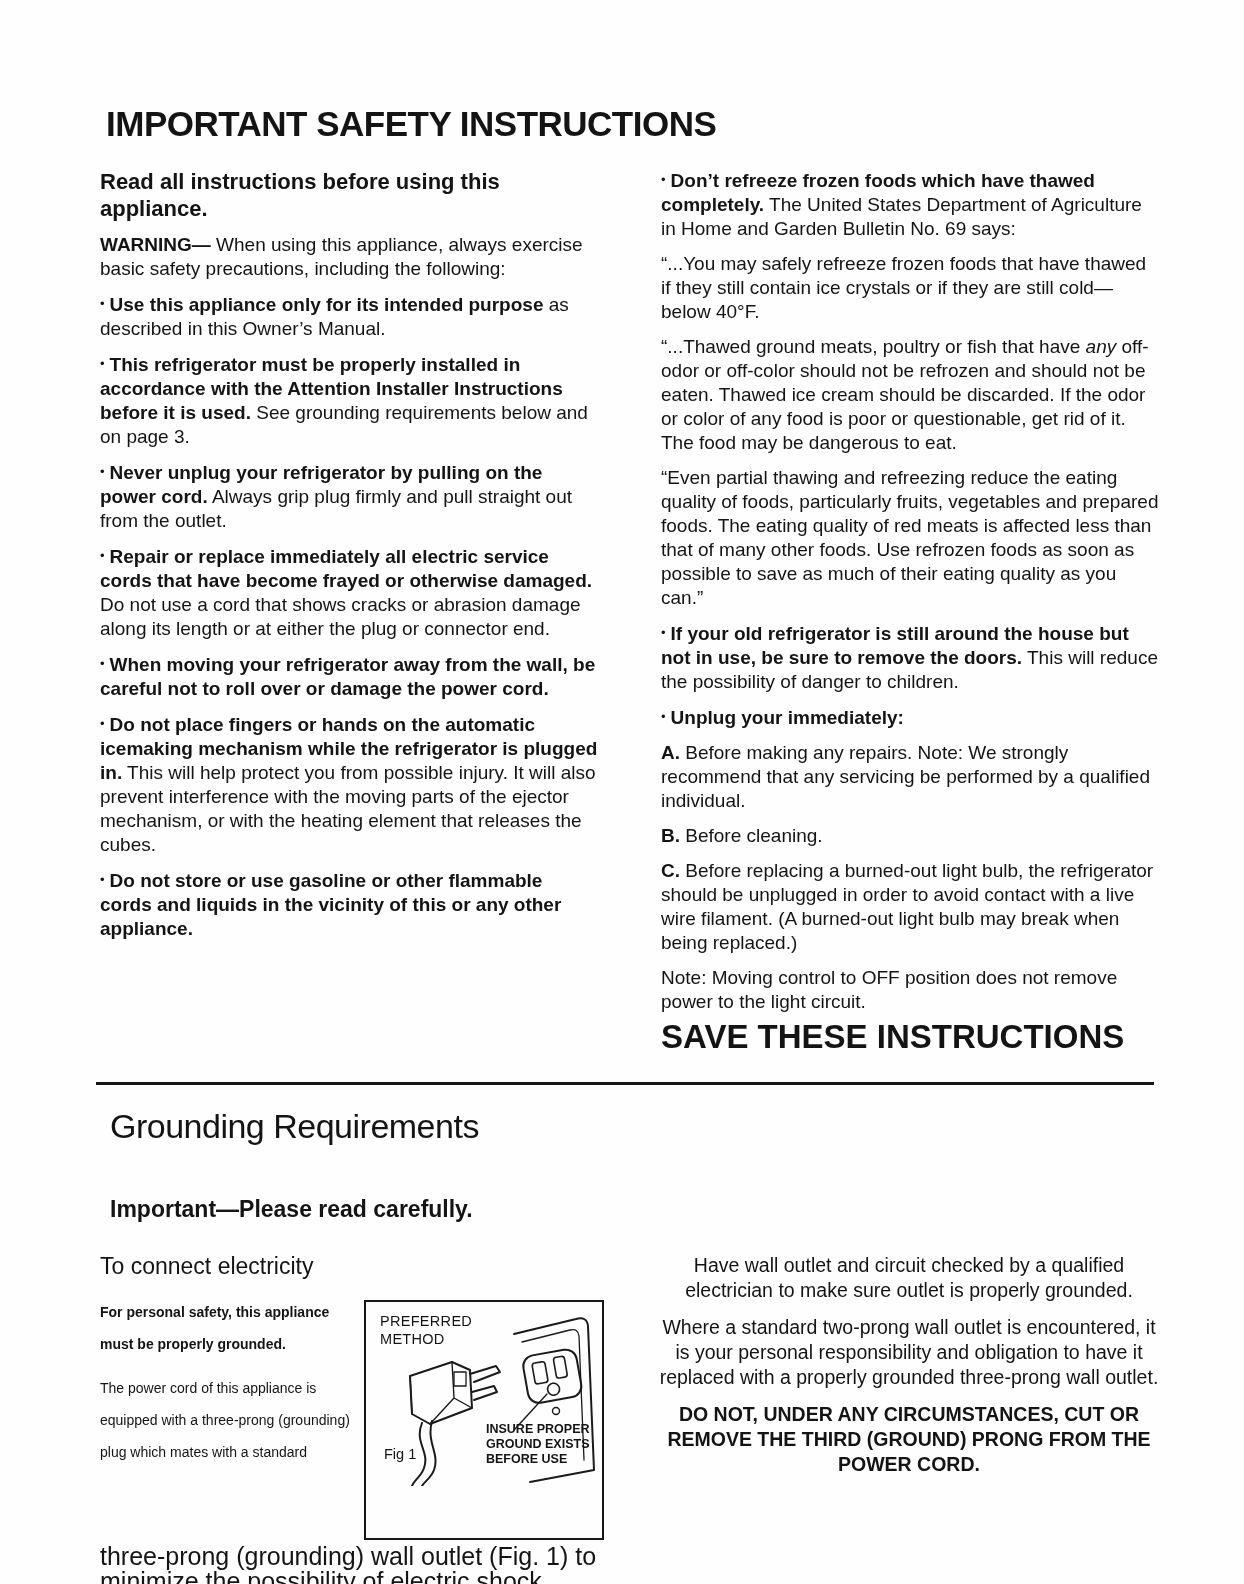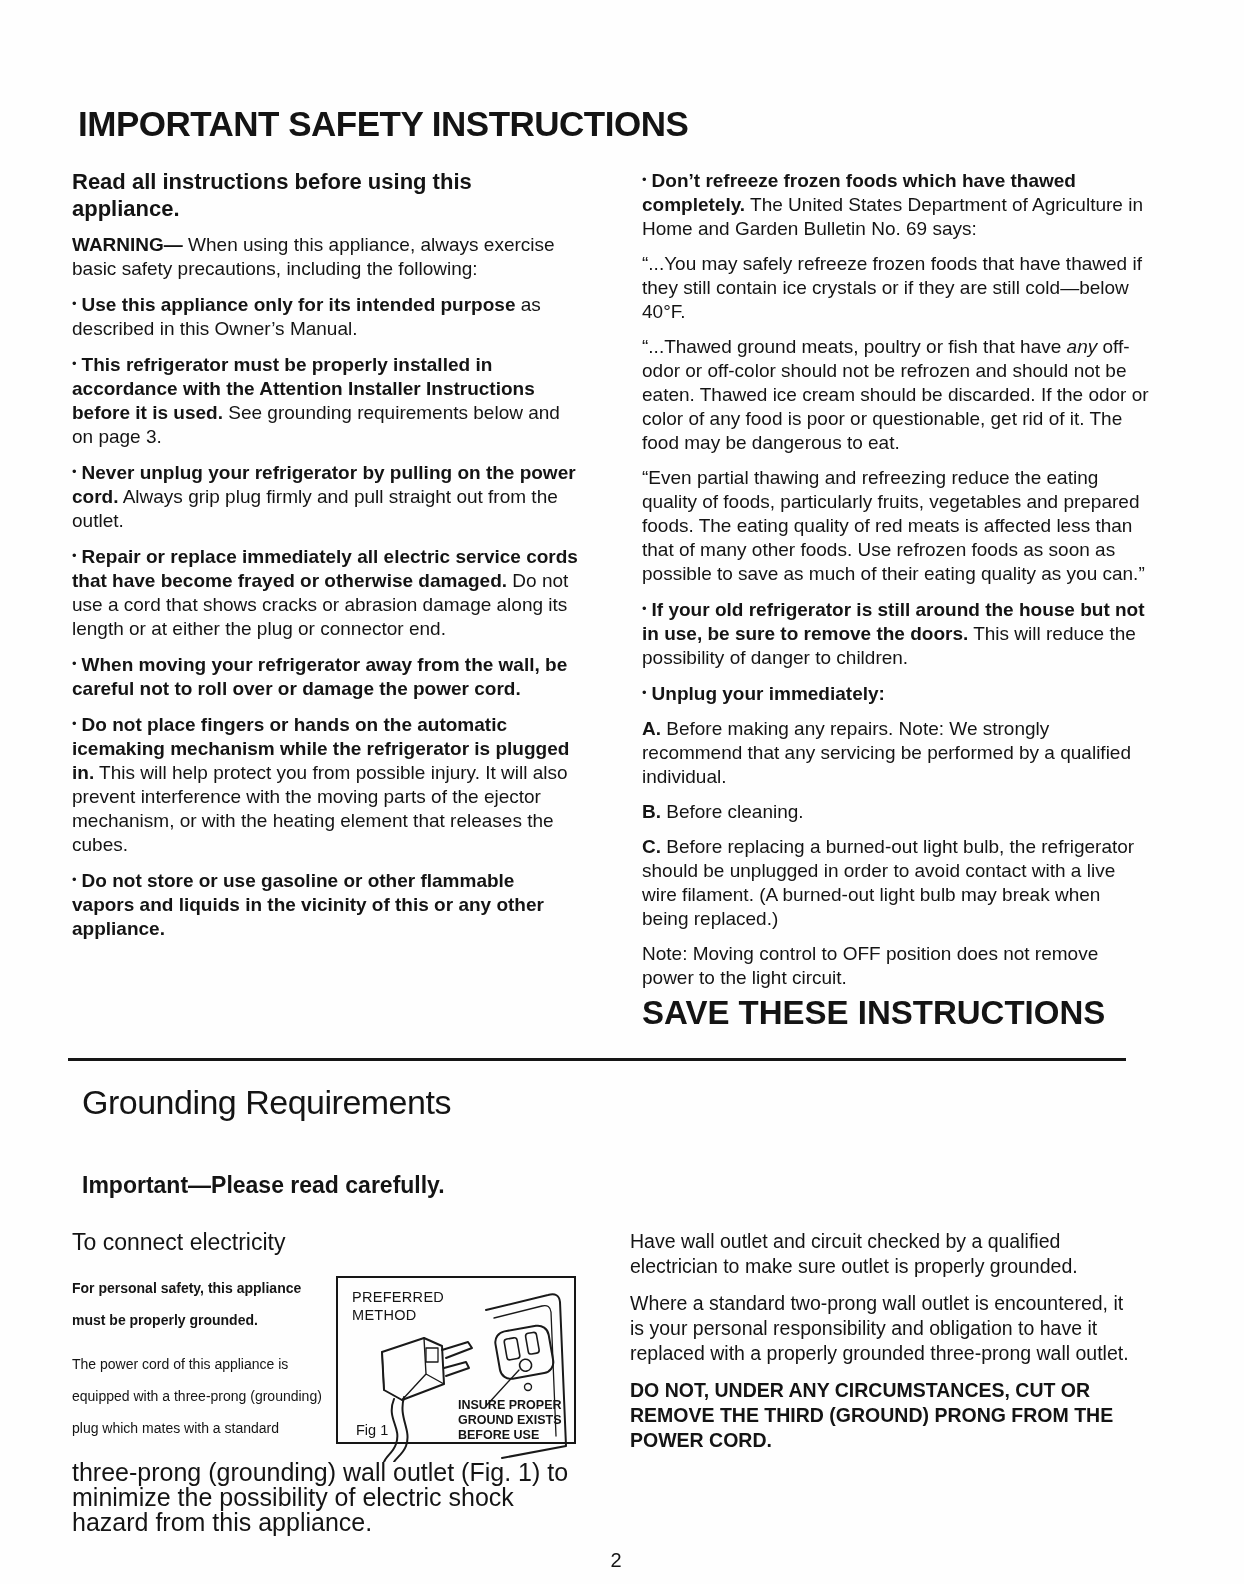--- a/index.html
+++ b/index.html
@@ -4,21 +4,21 @@
 <style>
   html,body { margin:0; padding:0; background:#e9e9e9; }
   .page {
     position:relative;
     width:1244px; height:1584px;
     margin:0 auto;
     background:#fefefe;
     color:#141414;
     font-family:"Liberation Sans", sans-serif;
     box-sizing:border-box;
-    padding:104px 84px 0 72px;
+    padding:104px 84px 0 100px;
     overflow:hidden;
   }
   .title {
     font-size:35px; font-weight:700; letter-spacing:-0.5px;
     margin:0 0 24px 6px;
   }
   .columns { display:flex; gap:62px; }
   .col { width:508px; font-size:19px; line-height:24px; }
   .col p { margin:0 0 11px 0; }
   b { font-weight:700; }
@@ -34,28 +34,28 @@
   .divider {
     border:none; border-top:3px solid #161616;
     margin:22px 0 0 -4px; width:1058px;
   }
   .grounding-header { display:flex; align-items:baseline; gap:40px; margin-top:22px;flex-direction:column; }
   .grounding-title { font-size:34px; font-weight:400; letter-spacing:-0.5px; margin:0; }
   .grounding-subtitle { font-size:23px; font-weight:700; margin:10px; }
   .grounding-cols { display:flex; gap:46px; margin-top:20px; }
   .g-left { width:512px; }
   .g-right { width:502px; font-size:19.5px; line-height:25px; }
-  .g-right p { margin:0 0 12px 0; }
+  .g-right p { margin:0 0 12px 0;text-align:center; }
   .connect-heading { font-size:23px; font-weight:400; margin:0 0 16px 0; }
   .g-row { display:flex; gap:8px; }
   .g-left-text { width:256px; font-size:14px; line-height:32px; }
   .g-left-text p { margin:0 0 12px 0; }
   .g-wide { font-size:25px; line-height:25px; margin:4px 0 0 0; width:508px; }
   .figure-box {
-    width:240px; height:168px; border:2px solid #161616;
+    width:240px; height:240px; border:2px solid #161616;
     position:relative; flex-shrink:0; box-sizing:border-box;
     background:#fefefe; margin-top:4px;
   }
   .fig-method {
     position:absolute; left:14px; top:10px; width:95px;
     font-size:14.5px; line-height:18px; letter-spacing:0.3px;
   }
   .fig-caution {
     position:absolute; left:120px; top:120px; width:108px;
     font-size:12.5px; font-weight:700; line-height:15px;
@@ -84,21 +84,21 @@
 
       <p><span class="bullet">•</span><b>Never unplug your refrigerator by pulling on the power cord.</b><span> Always grip plug firmly and pull straight out from the outlet.</span></p>
 
       <p><span class="bullet">•</span><b>Repair or replace immediately all electric service cords that have become frayed or otherwise damaged.</b><span> Do not use a cord that shows cracks or abrasion damage along its length or at either the plug or connector end.</span></p>
 
       <p><span class="bullet">•</span><b>When moving your refrigerator away from the wall, be careful not to roll over or damage the power cord.</b><span></span></p>
 
 
       <p><span class="bullet">•</span><b>Do not place fingers or hands on the automatic icemaking mechanism while the refrigerator is plugged in.</b><span> This will help protect you from possible injury. It will also prevent interference with the moving parts of the ejector mechanism, or with the heating element that releases the cubes.</span></p>
 
-      <p><span class="bullet">•</span><b>Do not store or use gasoline or other flammable vapors and liquids in the vicinity of this or any other appliance.</b><span></span></p>
+      <p><span class="bullet">•</span><b>Do not store or use gasoline or other flammable cords and liquids in the vicinity of this or any other appliance.</b><span></span></p>
     </div>
 
     <div class="col">
       <p><span class="bullet">•</span><b>Don’t refreeze frozen foods which have thawed completely.</b><span> The United States Department of Agriculture in Home and Garden Bulletin No. 69 says:</span></p>
 
       <p>“...You may safely refreeze frozen foods that have thawed if they still contain ice crystals or if they are still cold—below 40°F.</p>
 
       <p><span>“...Thawed ground meats, poultry or fish that have </span><i>any</i><span> off-odor or off-color should not be refrozen and should not be eaten. Thawed ice cream should be discarded. If the odor or color of any food is poor or questionable, get rid of it. The food may be dangerous to eat.</span></p>
 
       <p>“Even partial thawing and refreezing reduce the eating quality of foods, particularly fruits, vegetables and prepared foods. The eating quality of red meats is affected less than that of many other foods. Use refrozen foods as soon as possible to save as much of their eating quality as you can.”</p>

